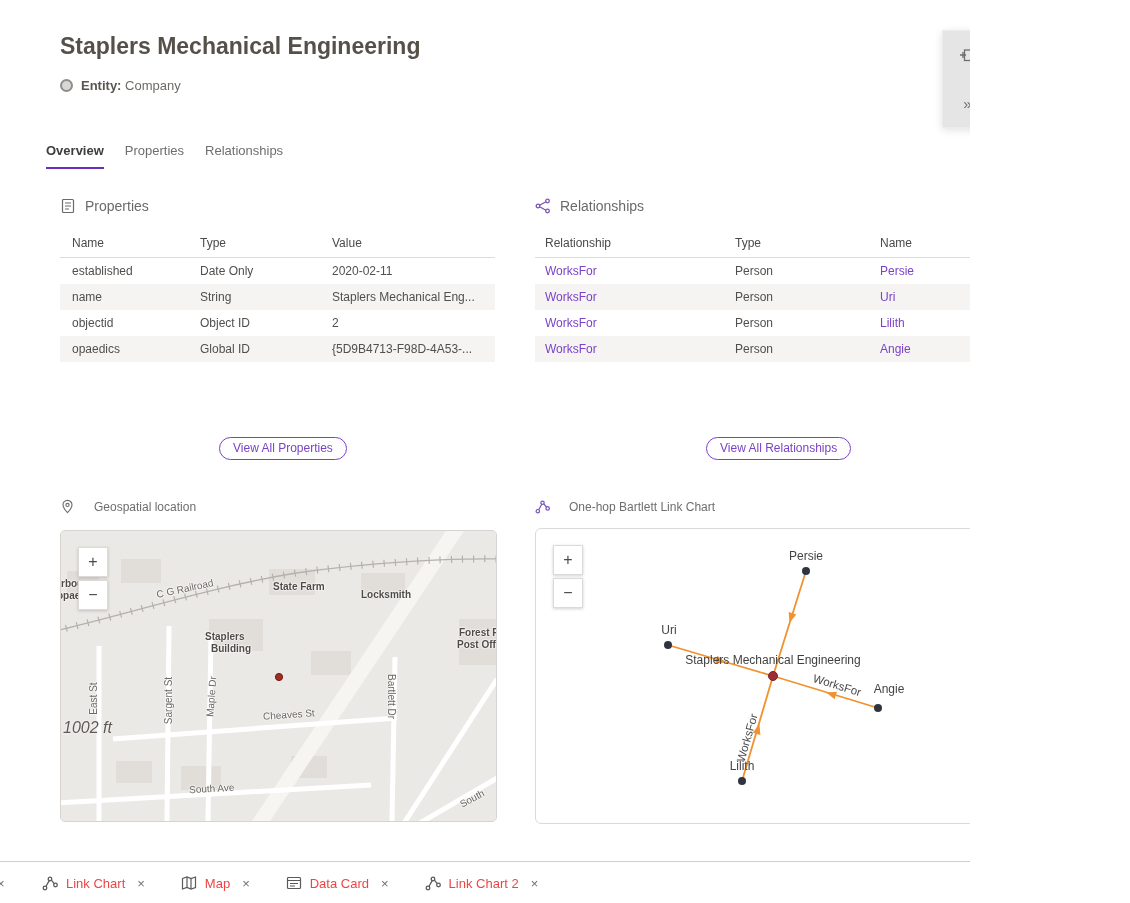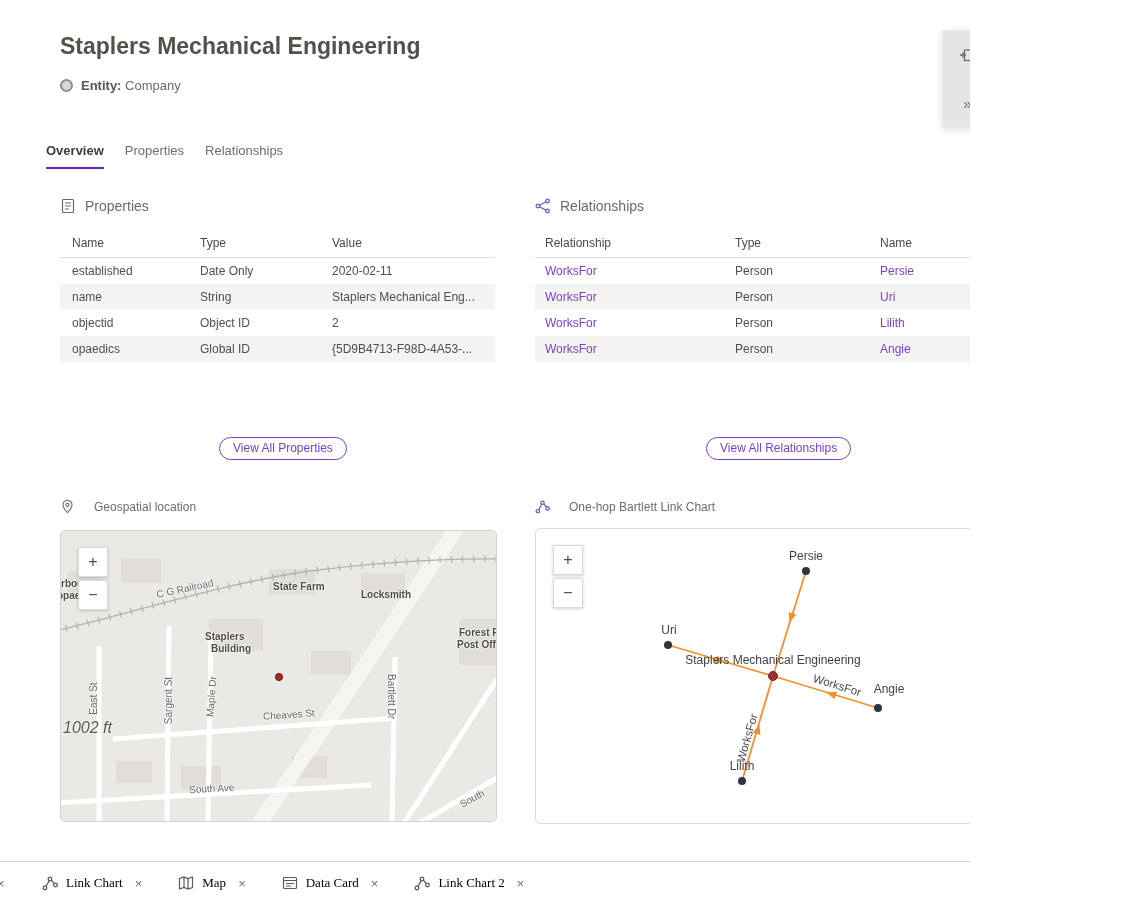--- a/index.html
+++ b/index.html
@@ -62,21 +62,21 @@
   .scale-label{position:absolute;left:2px;top:188px;font-size:16px;font-style:italic;color:#5e5a56;
                text-shadow:0 0 2px #fff;z-index:3;}
 
   
   .bottom-bar{position:absolute;left:0;top:861px;width:1130px;height:42px;background:#fff;
               border-top:1px solid #cfcfcf;display:flex;align-items:center;}
   .partial-close{margin-left:-3px;width:14px;font-size:13px;color:#6e6e6e;cursor:pointer;}
   .b-tab{display:flex;align-items:center;gap:8px;margin-left:31px;cursor:pointer;}
   .b-tab + .b-tab{margin-left:36px;}
   .b-icon{width:16px;height:16px;display:inline-flex;color:#5a5a5a;}
-  .b-label{font-size:13px;color:#000000;font-family:Liberation Serif, serif;}
+  .b-label{font-size:13px;color:#ef4444;}
   .b-close{font-size:13px;color:#6e6e6e;margin-left:4px;cursor:pointer;}
 
   svg{display:block;}
 </style>
 </head>
 <body>
 
 <div class="app">
 
   <div class="page-title">Staplers Mechanical Engineering</div>

